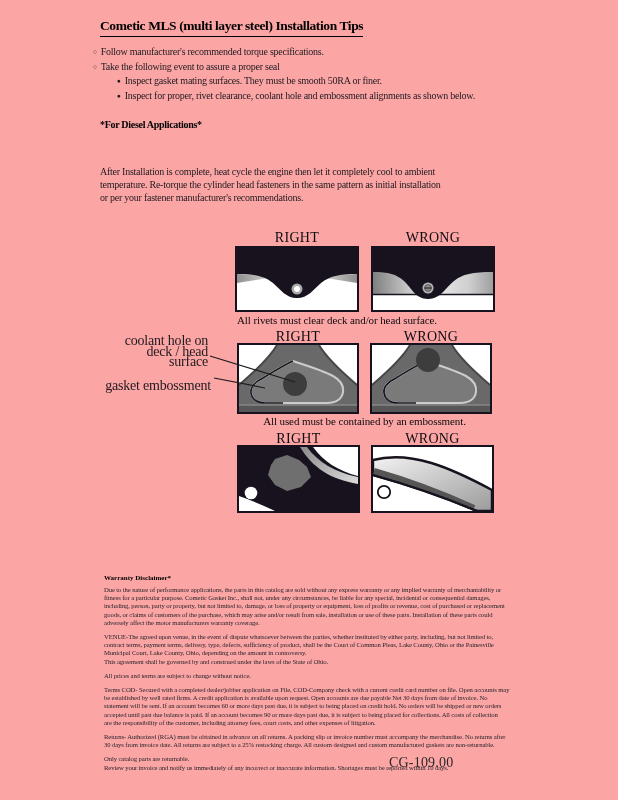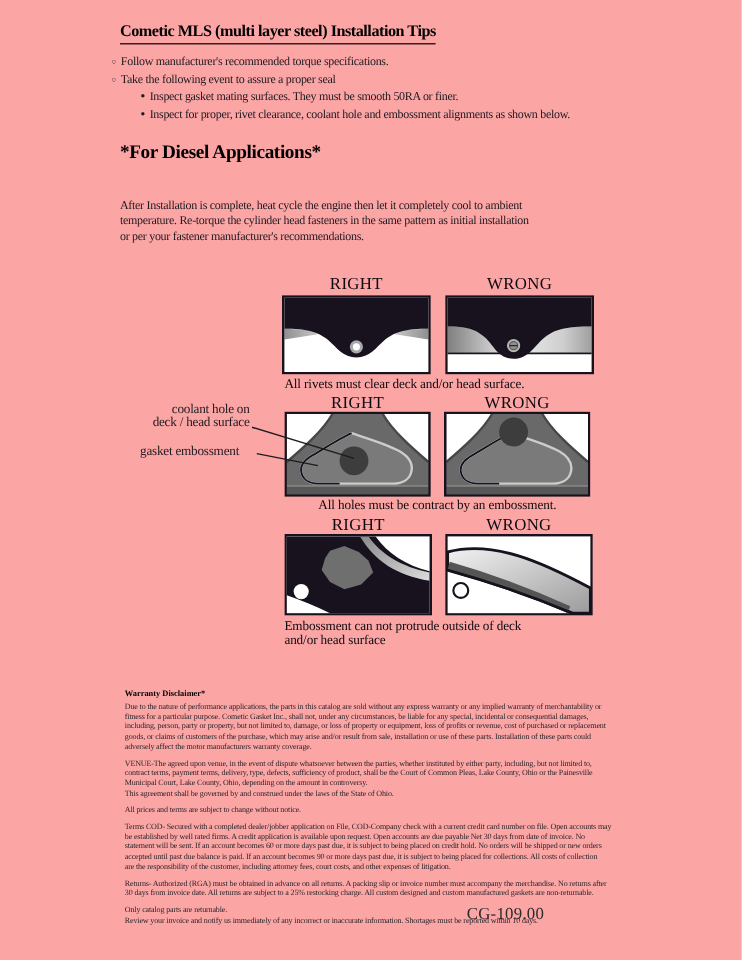--- a/index.html
+++ b/index.html
@@ -10,25 +10,25 @@
   }
   .abs{position:absolute;}
   .title{
     left:100px;top:18px;font-size:13.5px;font-weight:bold;letter-spacing:-0.4px;
     color:#000;border-bottom:1.6px solid #000;padding-bottom:2px;white-space:nowrap;
   }
   .tips{left:93px;top:45px;font-size:10px;line-height:13.5px;letter-spacing:-0.25px;}
   .tips .b1::before{content:"○";font-size:6.5px;margin-right:4px;position:relative;top:-1px;}
   .tips .b2{margin-left:24px;}
   .tips .b2::before{content:"●";font-size:6.5px;margin-right:4px;position:relative;top:-1px;}
-  .h2{font-size:16px;font-weight:bold;letter-spacing:-0.3px;color:#000;}
+  .h2{font-size:10px;font-weight:bold;letter-spacing:-0.3px;color:#000;}
   .para{font-size:10px;line-height:13px;letter-spacing:-0.25px;white-space:pre-line;}
   .diaghdr{font-size:14px;letter-spacing:0.3px;text-align:center;color:#0d0b10;}
   .caption{font-size:11px;letter-spacing:-0.1px;color:#0d0b10;white-space:pre-line;line-height:11.5px;}
-  .dlabel{font-size:11px;line-height:10.5px;letter-spacing:-0.2px;text-align:right;white-space:pre-line;}
+  .dlabel{font-size:14px;line-height:10.5px;letter-spacing:-0.2px;text-align:right;white-space:pre-line;}
   .warranty{left:104px;top:574px;width:450px;}
   .warranty .whead{font-size:7px;font-weight:bold;margin:0 0 4px 0;color:#000;}
   .warranty .wpara{font-size:6.7px;line-height:8.2px;letter-spacing:-0.12px;margin:0 0 6px 0;white-space:pre-line;color:#2a262b;}
   .footer{left:389px;top:755px;font-size:14px;letter-spacing:0.2px;color:#2a2a2a;}
   svg{display:block;}
 </style>
 </head>
 <body>
 
 <div class="page">
@@ -89,21 +89,21 @@
     <rect x="1" y="1" width="122" height="64" fill="none" stroke="#17121d" stroke-width="2"></rect>
   </svg>
 
   <div class="abs caption" style="left:237px;top:315px;">All rivets must clear deck and/or head surface.</div>
 
   <div class="abs diaghdr" style="left:237px;top:329px;width:122px;">RIGHT</div>
   <div class="abs diaghdr" style="left:370px;top:329px;width:122px;">WRONG</div>
 
   <div class="abs dlabel" style="left:105px;top:336px;width:103px;">coolant hole on
 deck / head surface</div>
-  <div class="abs dlabel" style="left:105px;top:371px;width:106px;text-align:center;">gasket embossment</div>
+  <div class="abs dlabel" style="left:105px;top:381px;width:106px;">gasket embossment</div>
 
   <svg class="abs" style="left:237px;top:343px;" width="122" height="71" viewBox="0 0 122 71">
     <rect x="1" y="1" width="120" height="69" fill="#696969"></rect>
     <rect x="2" y="62" width="118" height="7" fill="#575757"></rect>
     <line x1="2" y1="62" x2="120" y2="62" stroke="#9b9b9b" stroke-width="1"></line>
     <path d="M2,2 H40 C32,16 16,30 2,42 Z" fill="#ffffff"></path>
     <path d="M40,2 C32,16 16,30 2,42" fill="none" stroke="#474747" stroke-width="2"></path>
     <path d="M120,2 H82 C90,16 106,30 120,42 Z" fill="#ffffff"></path>
     <path d="M82,2 C90,16 106,30 120,42" fill="none" stroke="#474747" stroke-width="2"></path>
     <path d="M56,18 C68,22 85,27 96,33 C103,37 107,42 106,49 C105,56 99,60 90,60 L28,60 C20,60 15,56 14,50 C13,44 18,39 26,35 C36,29 47,22 56,18 Z" fill="#7a7a7a" stroke="#cccccc" stroke-width="2" stroke-linejoin="round"></path>
@@ -124,21 +124,21 @@
     <path d="M56,18 C47,22 36,29 26,35 C18,39 13,44 14,50 C15,56 20,60 28,60 L46,60" fill="none" stroke="#17121d" stroke-width="1.6"></path>
     <circle cx="58" cy="17" r="12" fill="#3d3d3d"></circle>
     <rect x="1" y="1" width="120" height="69" fill="none" stroke="#17121d" stroke-width="2"></rect>
   </svg>
 
   <svg class="abs" style="left:105px;top:330px;pointer-events:none;" width="200" height="65" viewBox="0 0 200 65">
     <line x1="105" y1="26" x2="190" y2="52" stroke="#1f1b20" stroke-width="1.2"></line>
     <line x1="109" y1="48" x2="160" y2="58" stroke="#1f1b20" stroke-width="1.2"></line>
   </svg>
 
-  <div class="abs caption" style="left:237px;top:416px;width:255px;text-align:center;">All holes must be contract by an embossment.</div>
+  <div class="abs caption" style="left:237px;top:416px;width:255px;text-align:center;">All used must be contained by an embossment.</div>
 
   <div class="abs diaghdr" style="left:237px;top:431px;width:123px;">RIGHT</div>
   <div class="abs diaghdr" style="left:371px;top:431px;width:123px;">WRONG</div>
 
   <svg class="abs" style="left:237px;top:445px;" width="123" height="68" viewBox="0 0 123 68">
     <defs>
       <linearGradient id="gD" x1="0" y1="0" x2="1" y2="1">
         <stop offset="0" stop-color="#8a8a8a"></stop>
           <stop offset="1" stop-color="#dcdcdc"></stop>
       </linearGradient>
@@ -159,22 +159,20 @@
       </linearGradient>
     </defs>
     <rect x="1" y="1" width="121" height="66" fill="#ffffff"></rect>
     <path d="M2,15 C40,5 80,23 121,45 L121,66 H106 C73,52 38,40 2,30 Z" fill="url(#gE)" stroke="#17121d" stroke-width="2.4" stroke-linejoin="round"></path>
     <path d="M3,26 C38,36 70,48 103,63" stroke="#555555" stroke-width="6" fill="none"></path>
     <path d="M2,30 C38,40 73,52 106,66" stroke="#17121d" stroke-width="2.2" fill="none"></path>
     <circle cx="13" cy="47" r="6.2" fill="#ffffff" stroke="#17121d" stroke-width="1.8"></circle>
     <rect x="1" y="1" width="121" height="66" fill="none" stroke="#17121d" stroke-width="2"></rect>
   </svg>
 
-  <div class="abs caption" style="left:237px;top:517px;">Embossment can not protrude outside of deck
-and/or head surface</div>
 
   <div class="abs warranty">
     <div class="whead">Warranty Disclaimer*</div>
     <div class="wpara">Due to the nature of performance applications, the parts in this catalog are sold without any express warranty or any implied warranty of merchantability or
 fitness for a particular purpose.  Cometic Gasket Inc., shall not, under any circumstances, be liable for any special, incidental or consequential damages,
 including, person, party or property, but not limited to, damage, or loss of property or equipment, loss of profits or revenue, cost of purchased or replacement
 goods, or claims of customers of the purchase, which may arise and/or result from sale, installation or use of these parts.  Installation of these parts could
 adversely affect the motor manufacturers warranty coverage.</div>
     <div class="wpara">VENUE-The agreed upon venue, in the event of dispute whatsoever between the parties, whether instituted by either party, including, but not limited to,
 contract terms, payment terms, delivery, type, defects, sufficiency of product, shall be the Court of Common Pleas, Lake County, Ohio or the Painesville

